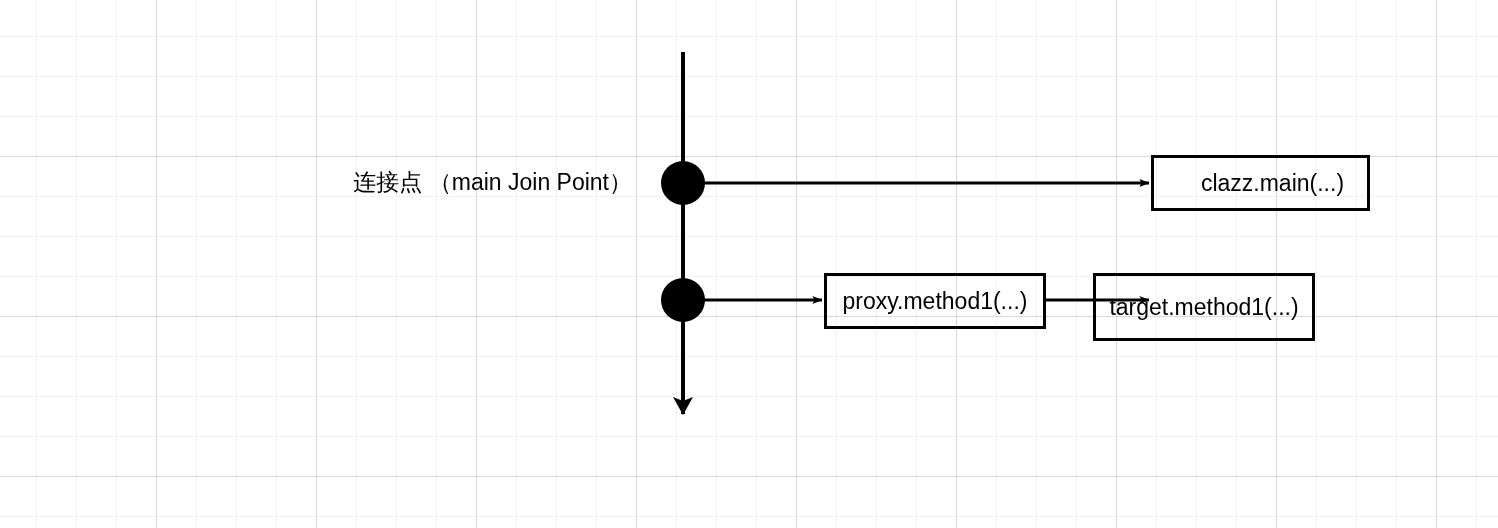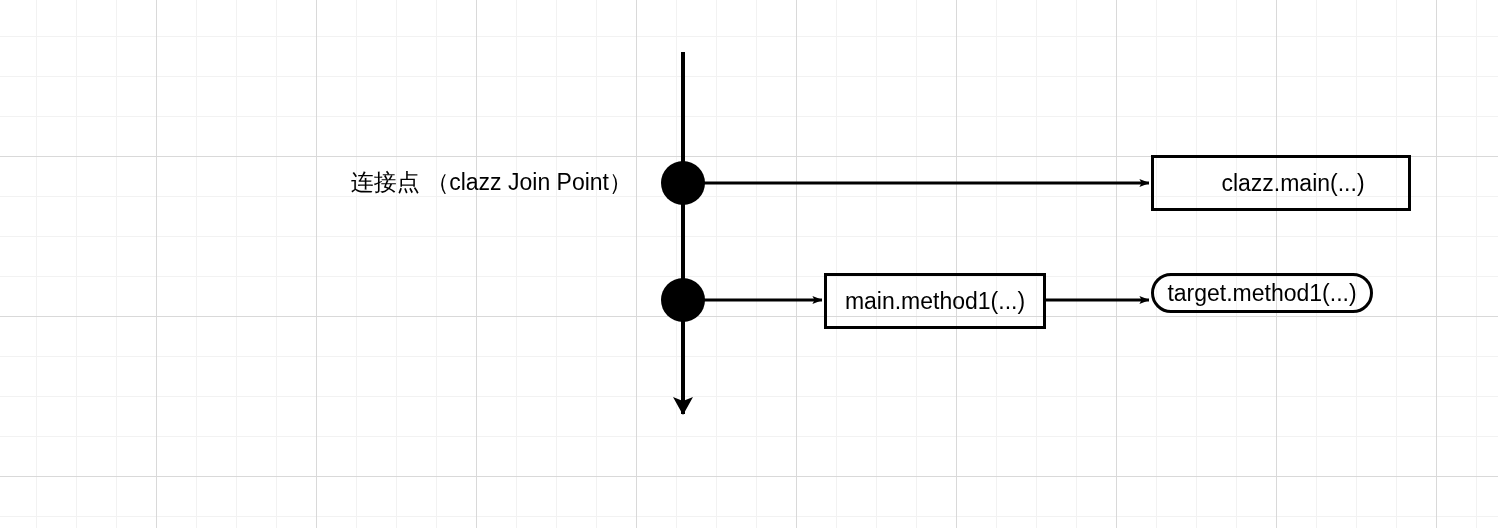--- a/index.html
+++ b/index.html
@@ -68,36 +68,35 @@
   .call-box-label {
     font-family: "Liberation Sans", "DejaVu Sans", sans-serif;
     font-size: 23px;
     color: #000000;
     white-space: nowrap;
     line-height: 1;
   }
   #box-clazz-main {
     left: 1151px;
     top: 155px;
-    width: 260px;
+    width: 219px;
     height: 56px;
     padding-left: 24px;
   }
   #box-proxy-method1 {
     left: 824px;
     top: 273px;
     width: 222px;
     height: 56px;
   }
   #box-target-method1 {
-    left: 1151px;
+    left: 1093px;
     top: 273px;
     width: 222px;
-    height: 40px;
-    border-radius: 20px;
+    height: 68px;
   }
 </style>
 </head>
 <body>
 
 <div id="canvas">
 
   <svg id="diagram-svg" viewBox="0 0 1498 528" xmlns="http://www.w3.org/2000/svg">
     <defs>
       <marker id="arrowhead" markerWidth="10" markerHeight="8" refX="9.6" refY="4" orient="auto" markerUnits="userSpaceOnUse">
@@ -113,28 +112,28 @@
     <line x1="700" y1="183" x2="1149" y2="183" stroke="#000000" stroke-width="3.2" marker-end="url(#arrowhead)"></line>
 
     <line x1="700" y1="300" x2="822" y2="300" stroke="#000000" stroke-width="3.2" marker-end="url(#arrowhead)"></line>
 
     <line x1="1046" y1="300" x2="1149" y2="300" stroke="#000000" stroke-width="3.2" marker-end="url(#arrowhead)"></line>
 
     <circle cx="683" cy="183" r="22" fill="#000000"></circle>
     <circle cx="683" cy="300" r="22" fill="#000000"></circle>
   </svg>
 
-  <div class="jp-label" id="label-main">连接点 （clazz Join Point）</div>
+  <div class="jp-label" id="label-main">连接点 （main Join Point）</div>
 
 
   <div class="call-box" id="box-clazz-main">
     <span class="call-box-label">clazz.main(...)</span>
   </div>
 
   <div class="call-box" id="box-proxy-method1">
-    <span class="call-box-label">main.method1(...)</span>
+    <span class="call-box-label">proxy.method1(...)</span>
   </div>
 
   <div class="call-box" id="box-target-method1">
     <span class="call-box-label">target.method1(...)</span>
   </div>
 
 </div>
 
 </body></html>

